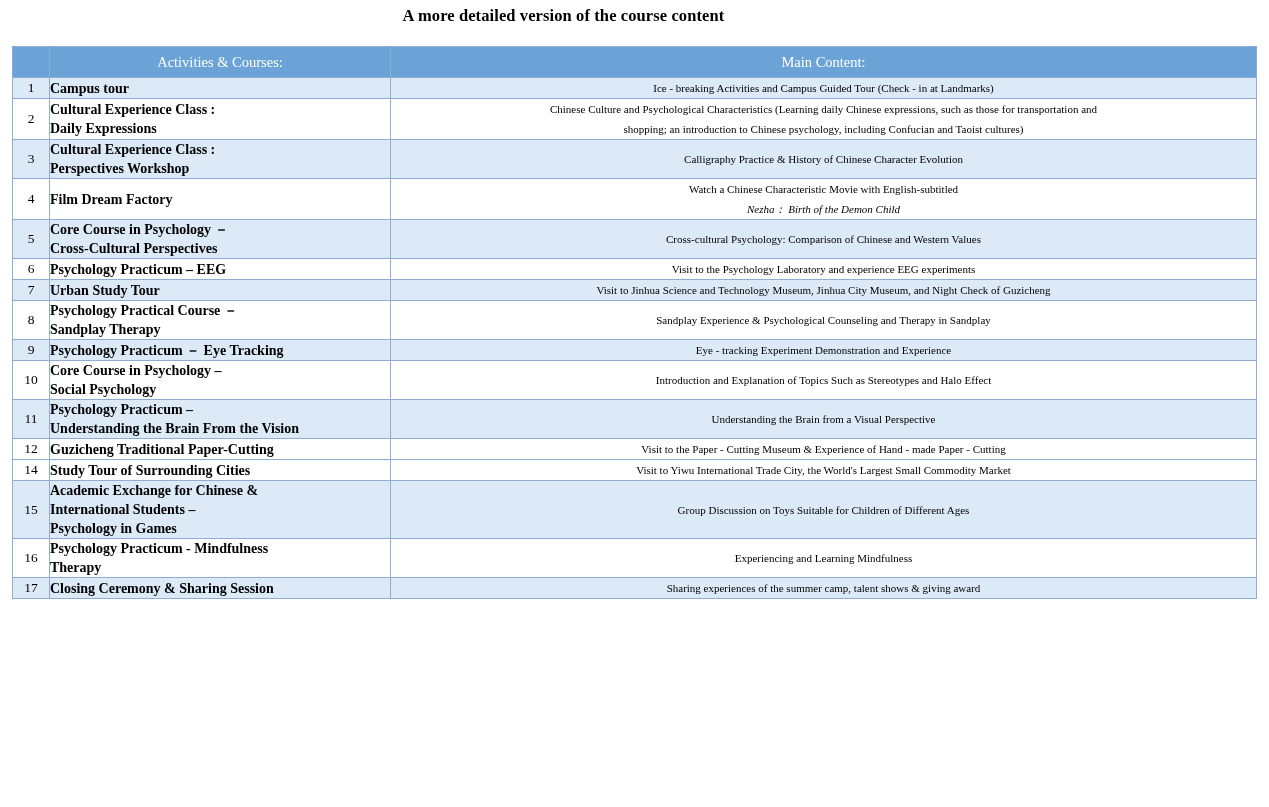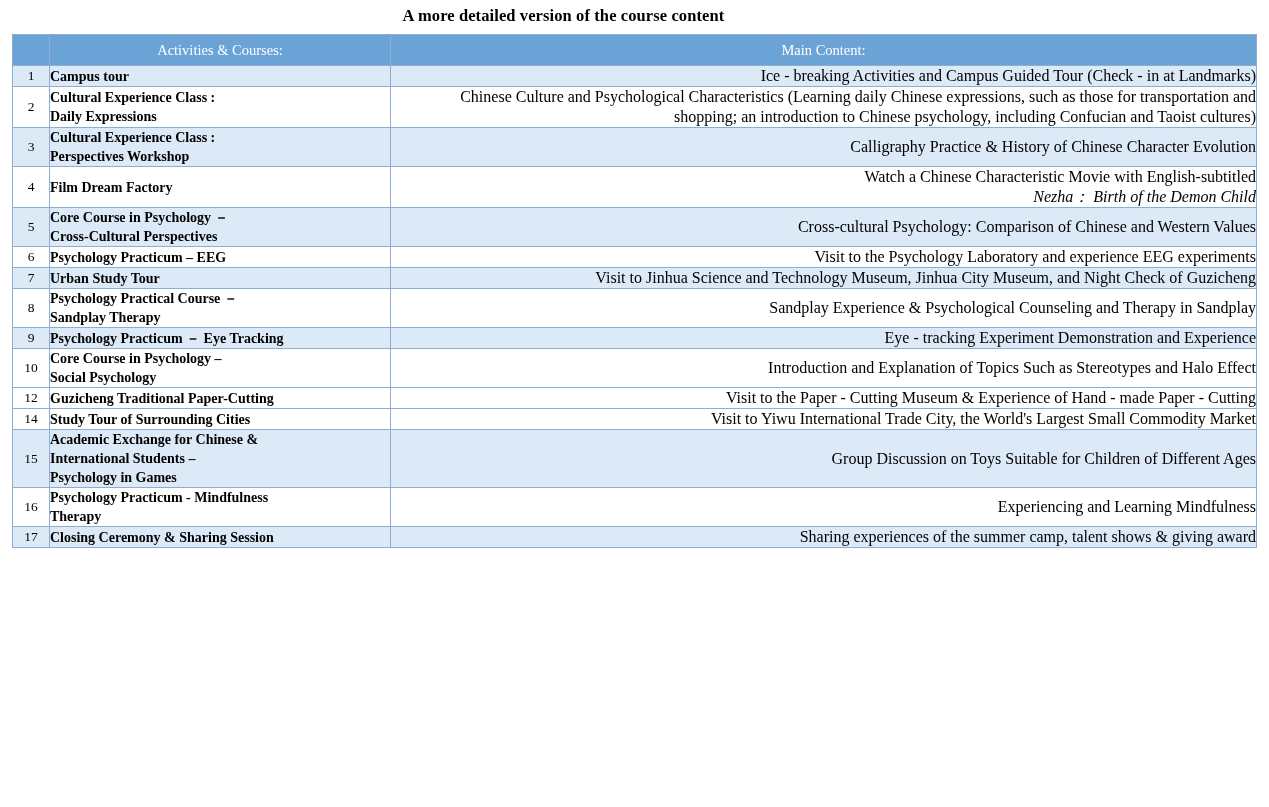--- a/index.html
+++ b/index.html
@@ -23,21 +23,21 @@
     font-weight: bold;
     font-size: 16.5px;
     font-family: "Liberation Serif", serif;
     padding-top: 6px;
     padding-bottom: 8px;
     letter-spacing: 0.1px;
   }
   table.course-table {
     border-collapse: collapse;
     width: 1245px;
-    margin: 0 12px;
+    margin: 12px 12px;
     table-layout: fixed;
   }
   table.course-table td, table.course-table th {
     border: 1px solid #8fadd0;
     vertical-align: middle;
     padding: 0;
   }
   thead th {
     background: #6ba3d6;
     color: #ffffff;
@@ -61,22 +61,22 @@
   }
   td.act {
     width: 340px;
     text-align: left;
     font-weight: bold;
     font-size: 14px;
     line-height: 19px;
     padding: 3px 6px;
   }
   td.main {
-    text-align: right;
-    font-size: 16px;
+    text-align: center;
+    font-size: 11px;
     line-height: 20px;
     padding: 4px 6px 4px 8px;
   }
   tr.shade td {
     background: #dce9f7;
   }
   tr.plain td {
     background: #ffffff;
   }
   .it {
@@ -192,20 +192,30 @@
         <tr class="plain">
           <td class="num">10</td>
           <td class="act">
             <span class="line2">Core Course in Psychology –</span>
             <span class="line2">Social Psychology</span>
           </td>
           <td class="main">
             <span class="line2">Introduction and Explanation of Topics Such as Stereotypes and Halo Effect</span>
           </td>
         </tr>
+        <tr class="shade">
+          <td class="num">11</td>
+          <td class="act">
+            <span class="line2">Psychology Practicum –</span>
+            <span class="line2">Understanding the Brain From the Vision</span>
+          </td>
+          <td class="main">
+            <span class="line2">Understanding the Brain from a Visual Perspective</span>
+          </td>
+        </tr>
         <tr class="plain">
           <td class="num">12</td>
           <td class="act">
             <span class="line2">Guzicheng Traditional Paper-Cutting</span>
           </td>
           <td class="main">
             <span class="line2">Visit to the Paper - Cutting Museum &amp; Experience of Hand - made Paper - Cutting</span>
           </td>
         </tr>
         <tr class="plain">

